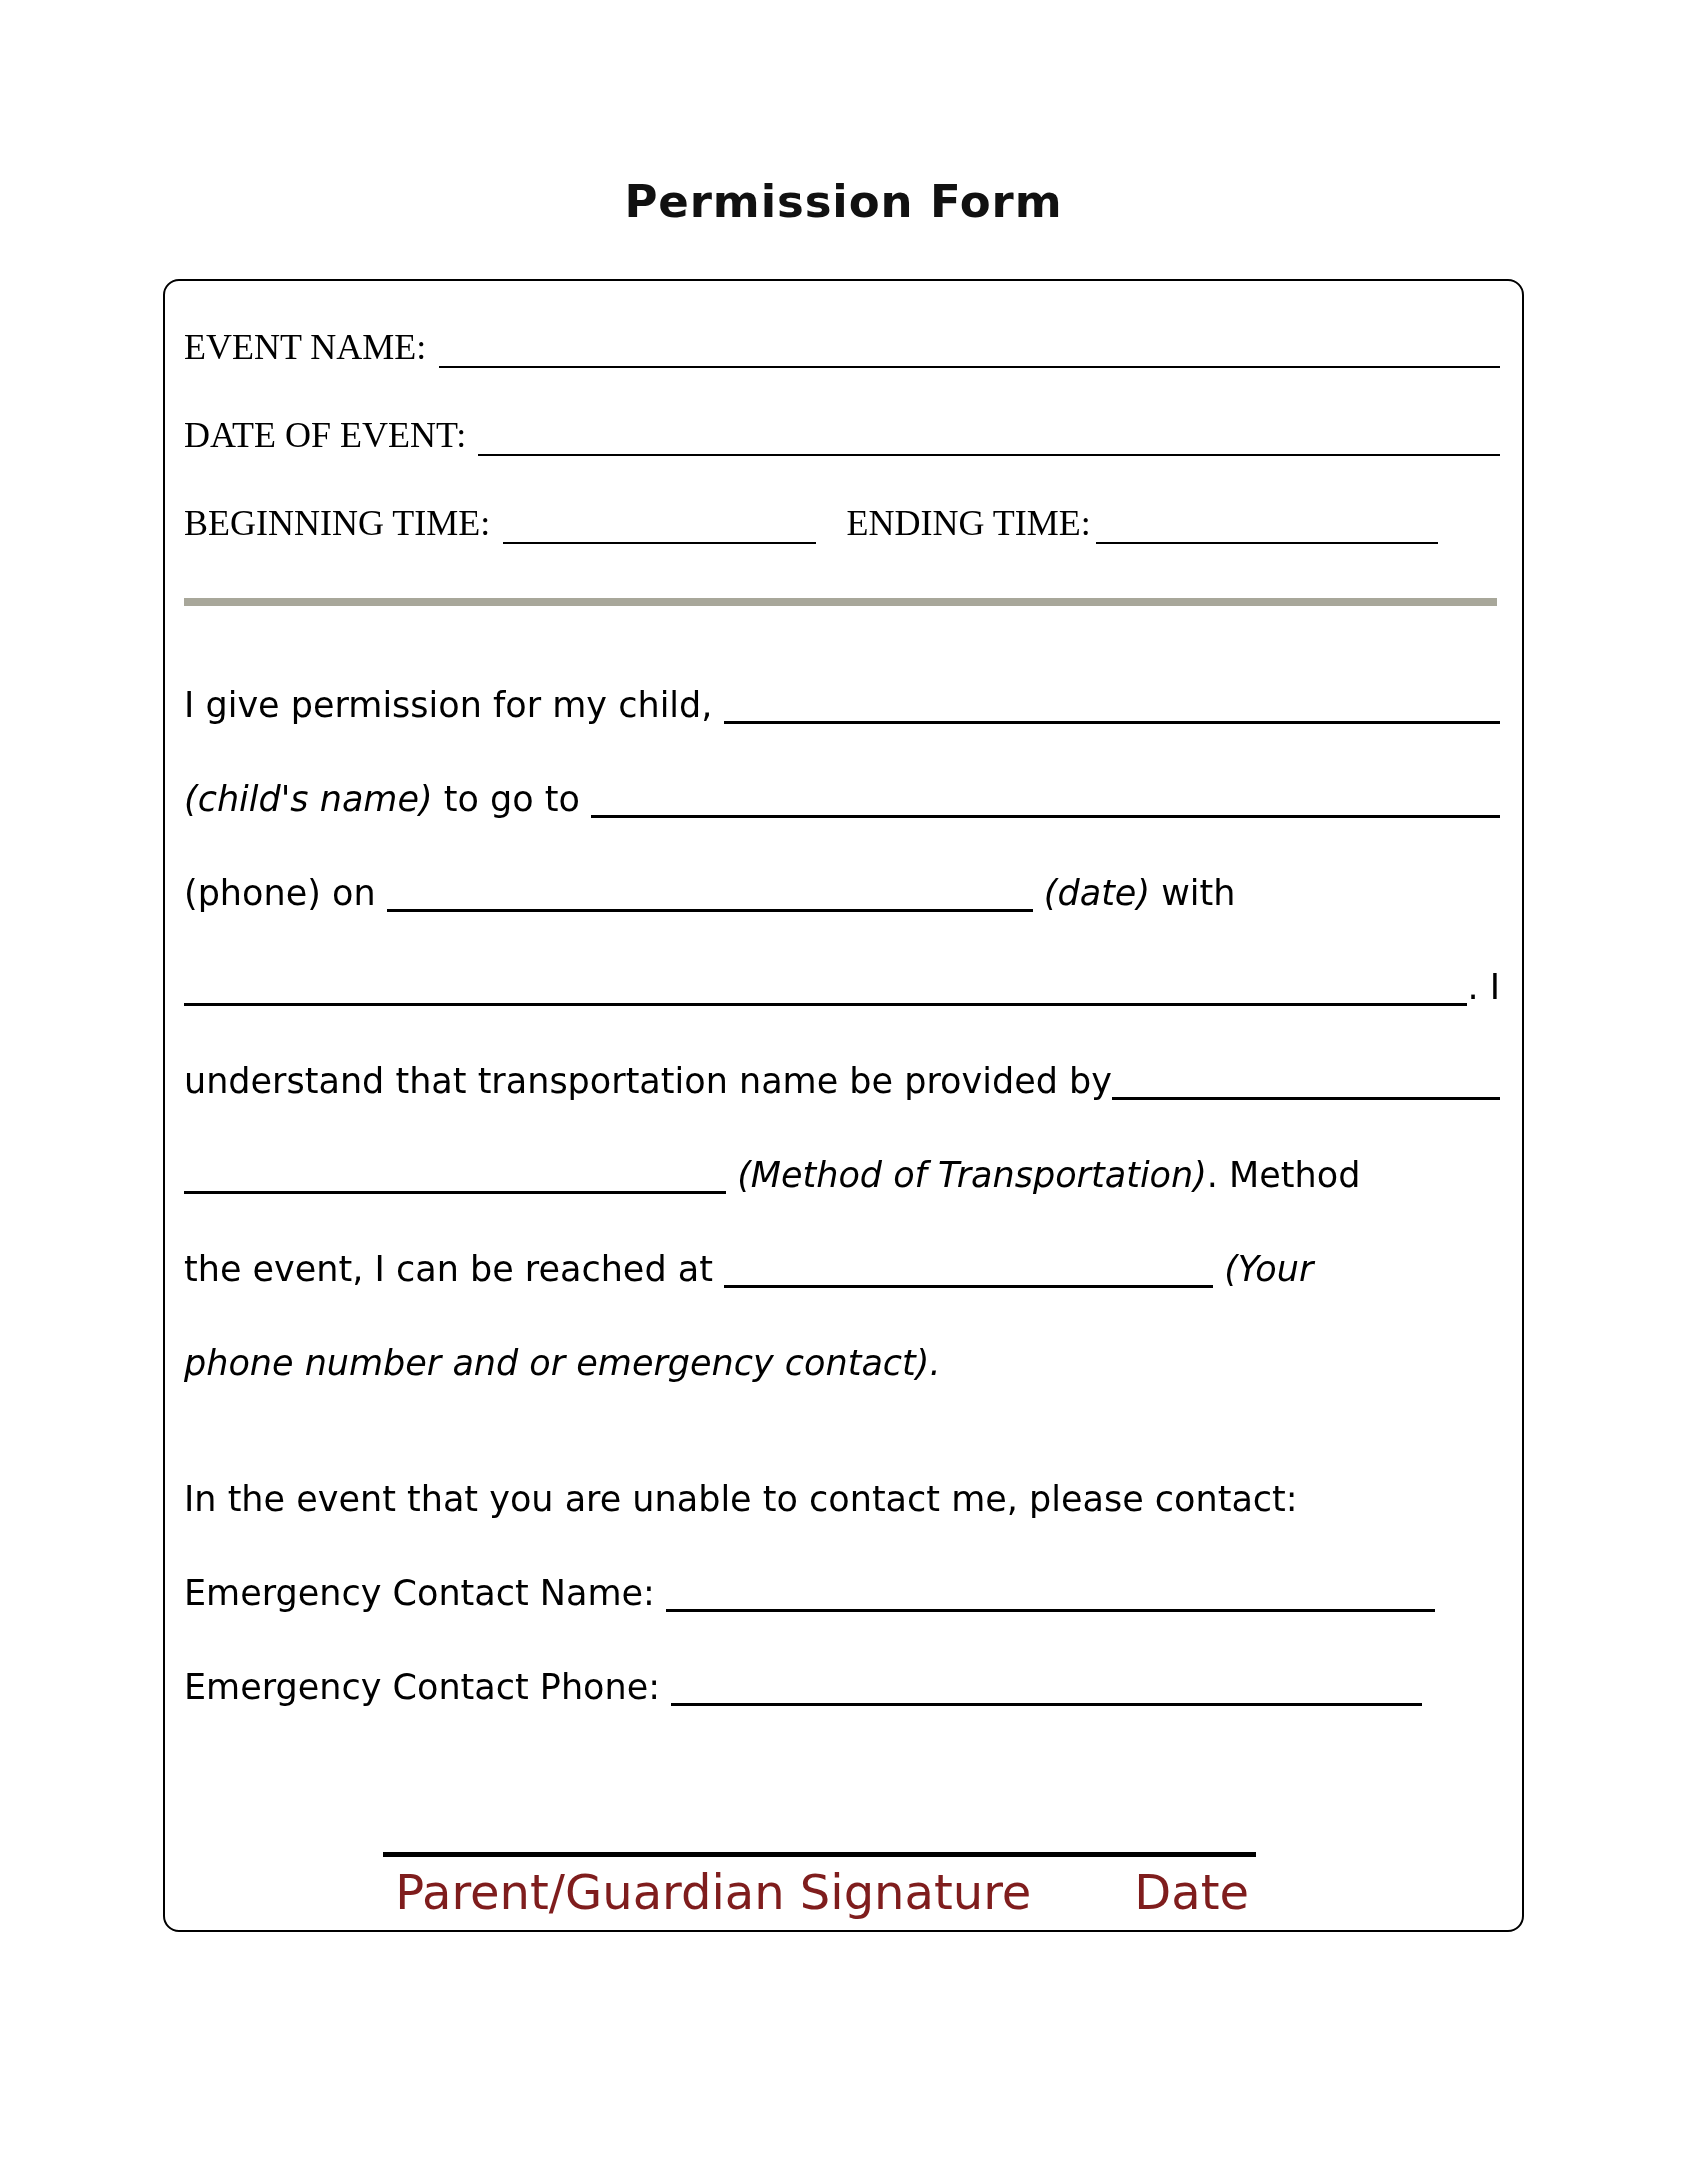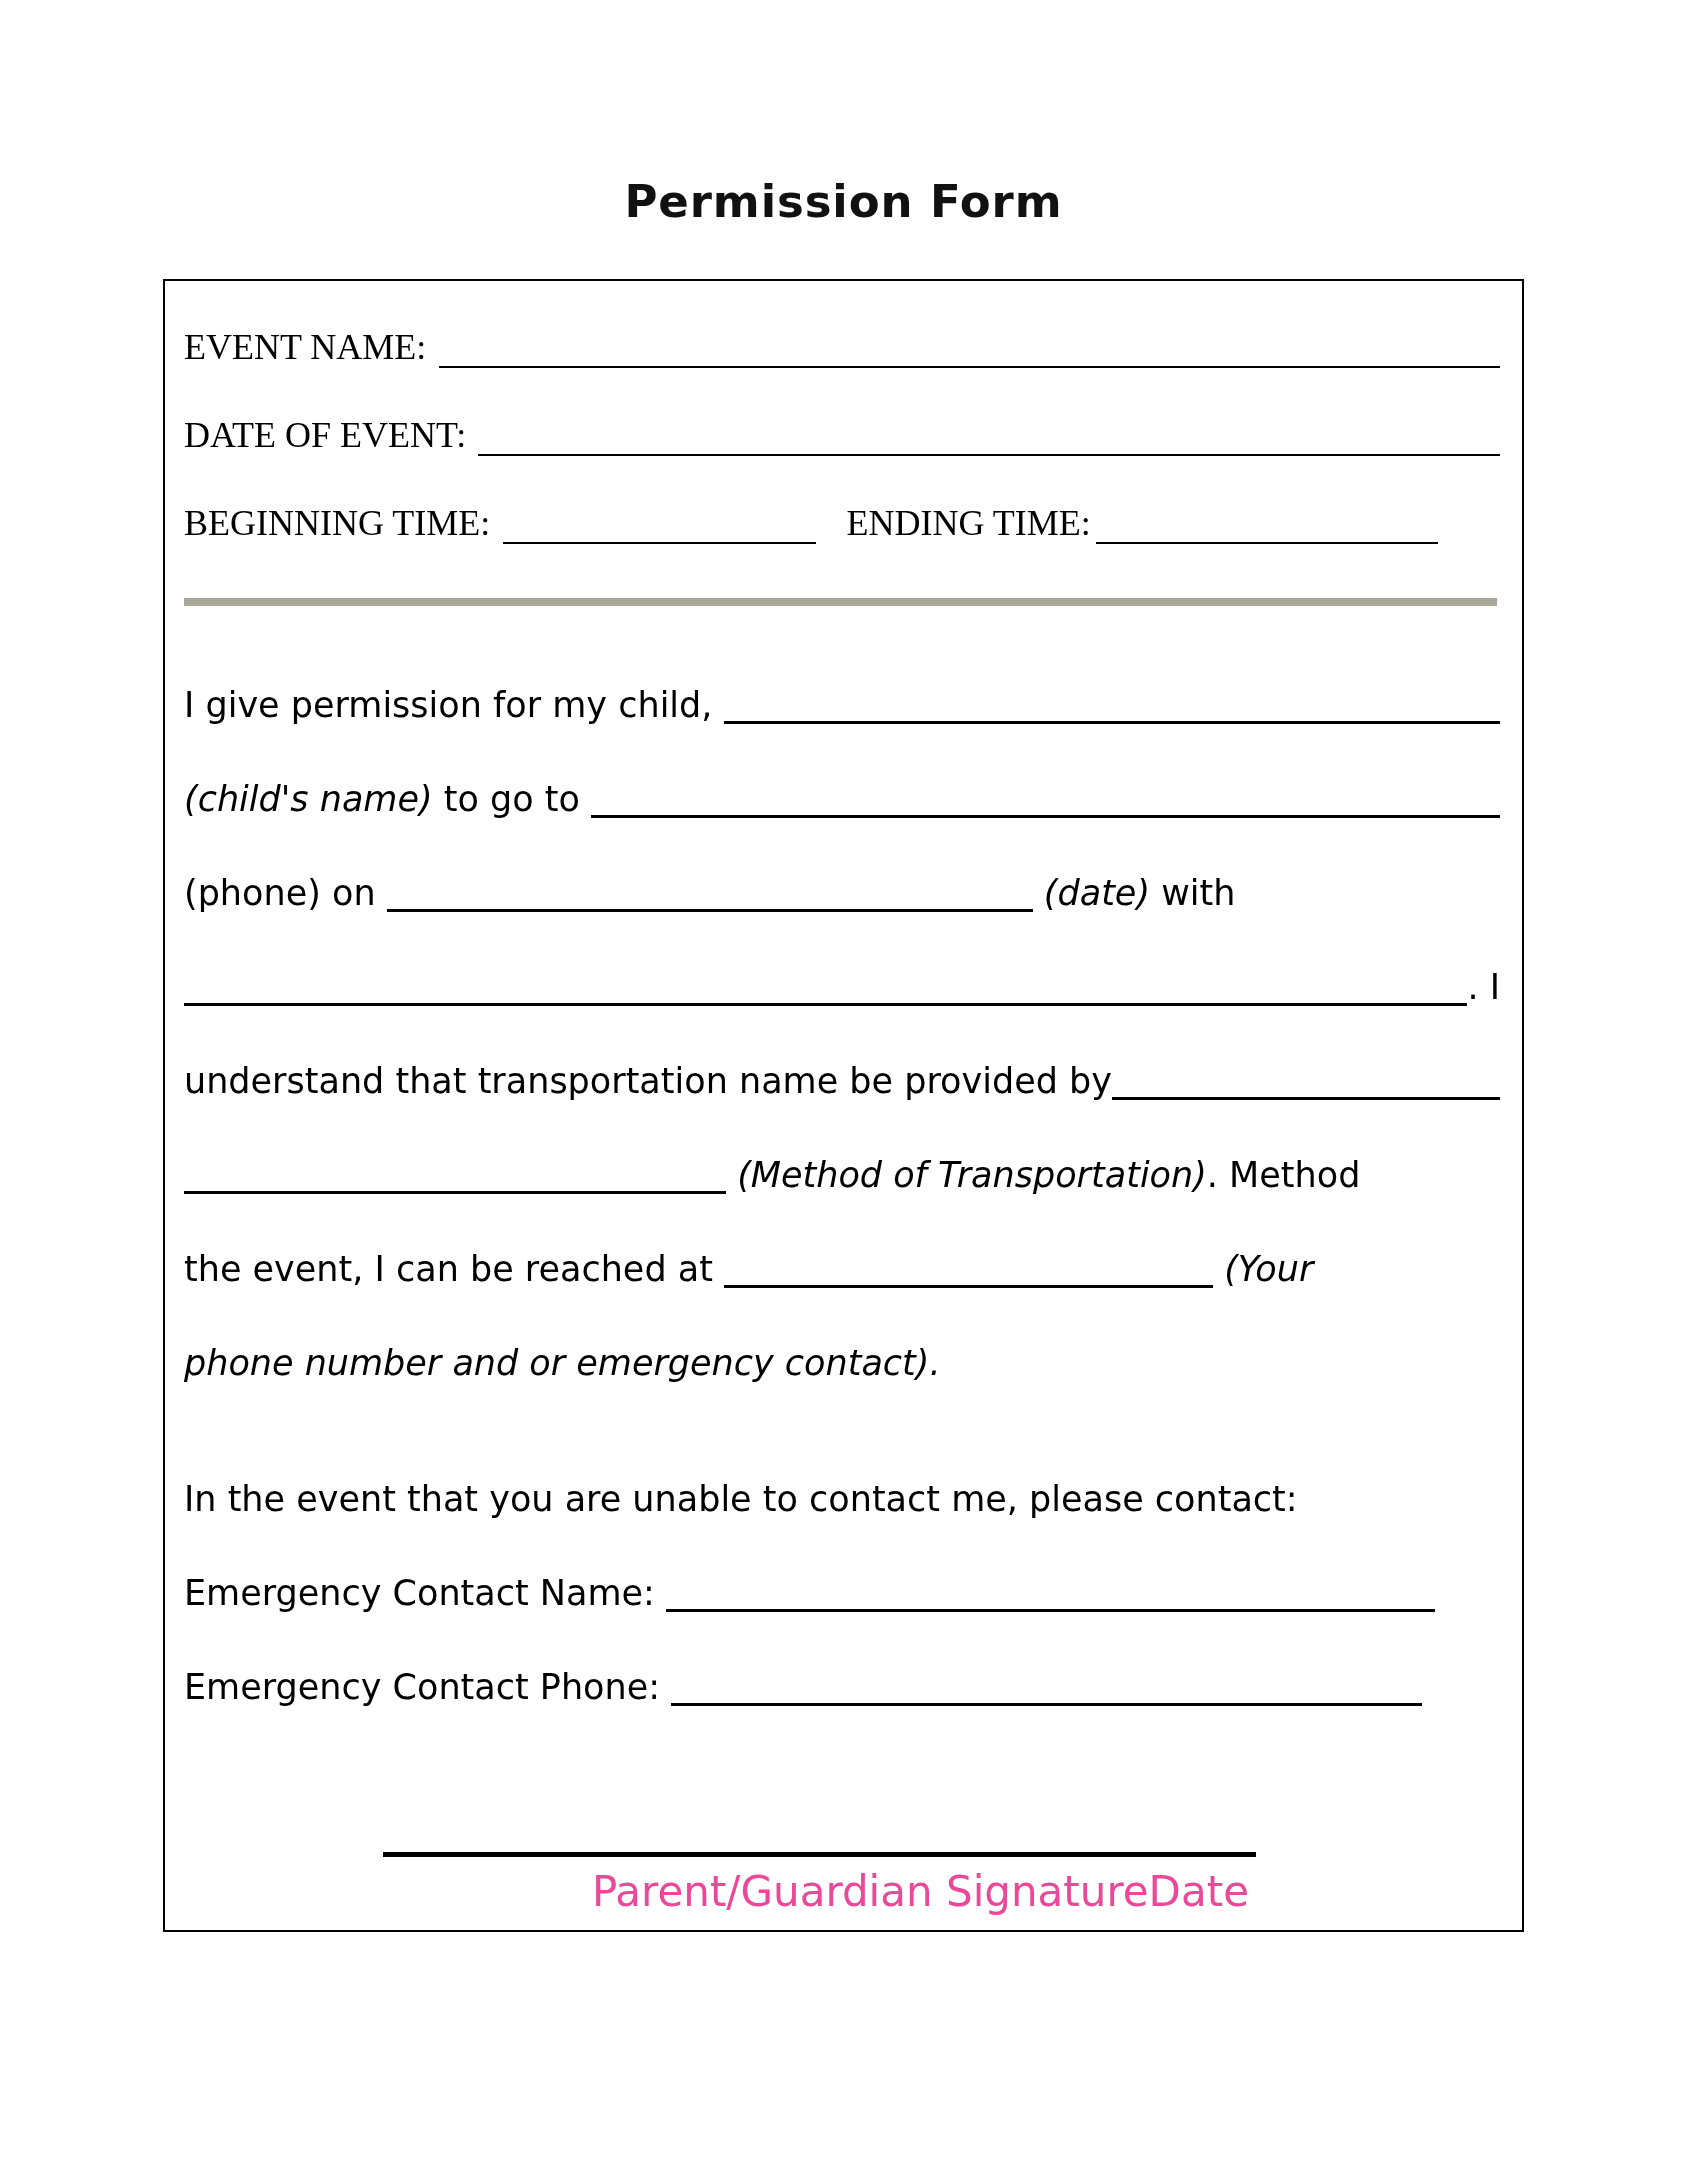--- a/index.html
+++ b/index.html
@@ -87,35 +87,35 @@
     margin-top: 118px;
     margin-left: 199px;
     width: 873px;
   }
   .sig-line {
     height: 0;
     border-top: 5.2px solid #000000;
   }
   .sig-labels {
     display: flex;
-    justify-content: flex-end;
+    justify-content: space-between;
     padding: 8.7px 7px 0 12.2px;
-    font-size: 42px;
+    font-size: 48px;
     line-height: 52px;
-    color: #ec4899;
+    color: #7f1d1d;
   }
 </style>
 </head>
 <body>
 
 <div class="page">
 
   <h1 class="title">Permission Form</h1>
 
-  <div class="form-box" style="border-color: rgb(0, 0, 0);">
+  <div class="form-box" style="border-color: rgb(0, 0, 0); border-radius: 16px;">
 
     <div class="field-row">
       <span class="flabel">EVENT NAME:</span>
       <span class="uline uline-fill"></span>
     </div>
 
     <div class="field-row">
       <span class="flabel">DATE OF EVENT:</span>
       <span class="uline uline-fill"></span>
     </div>

